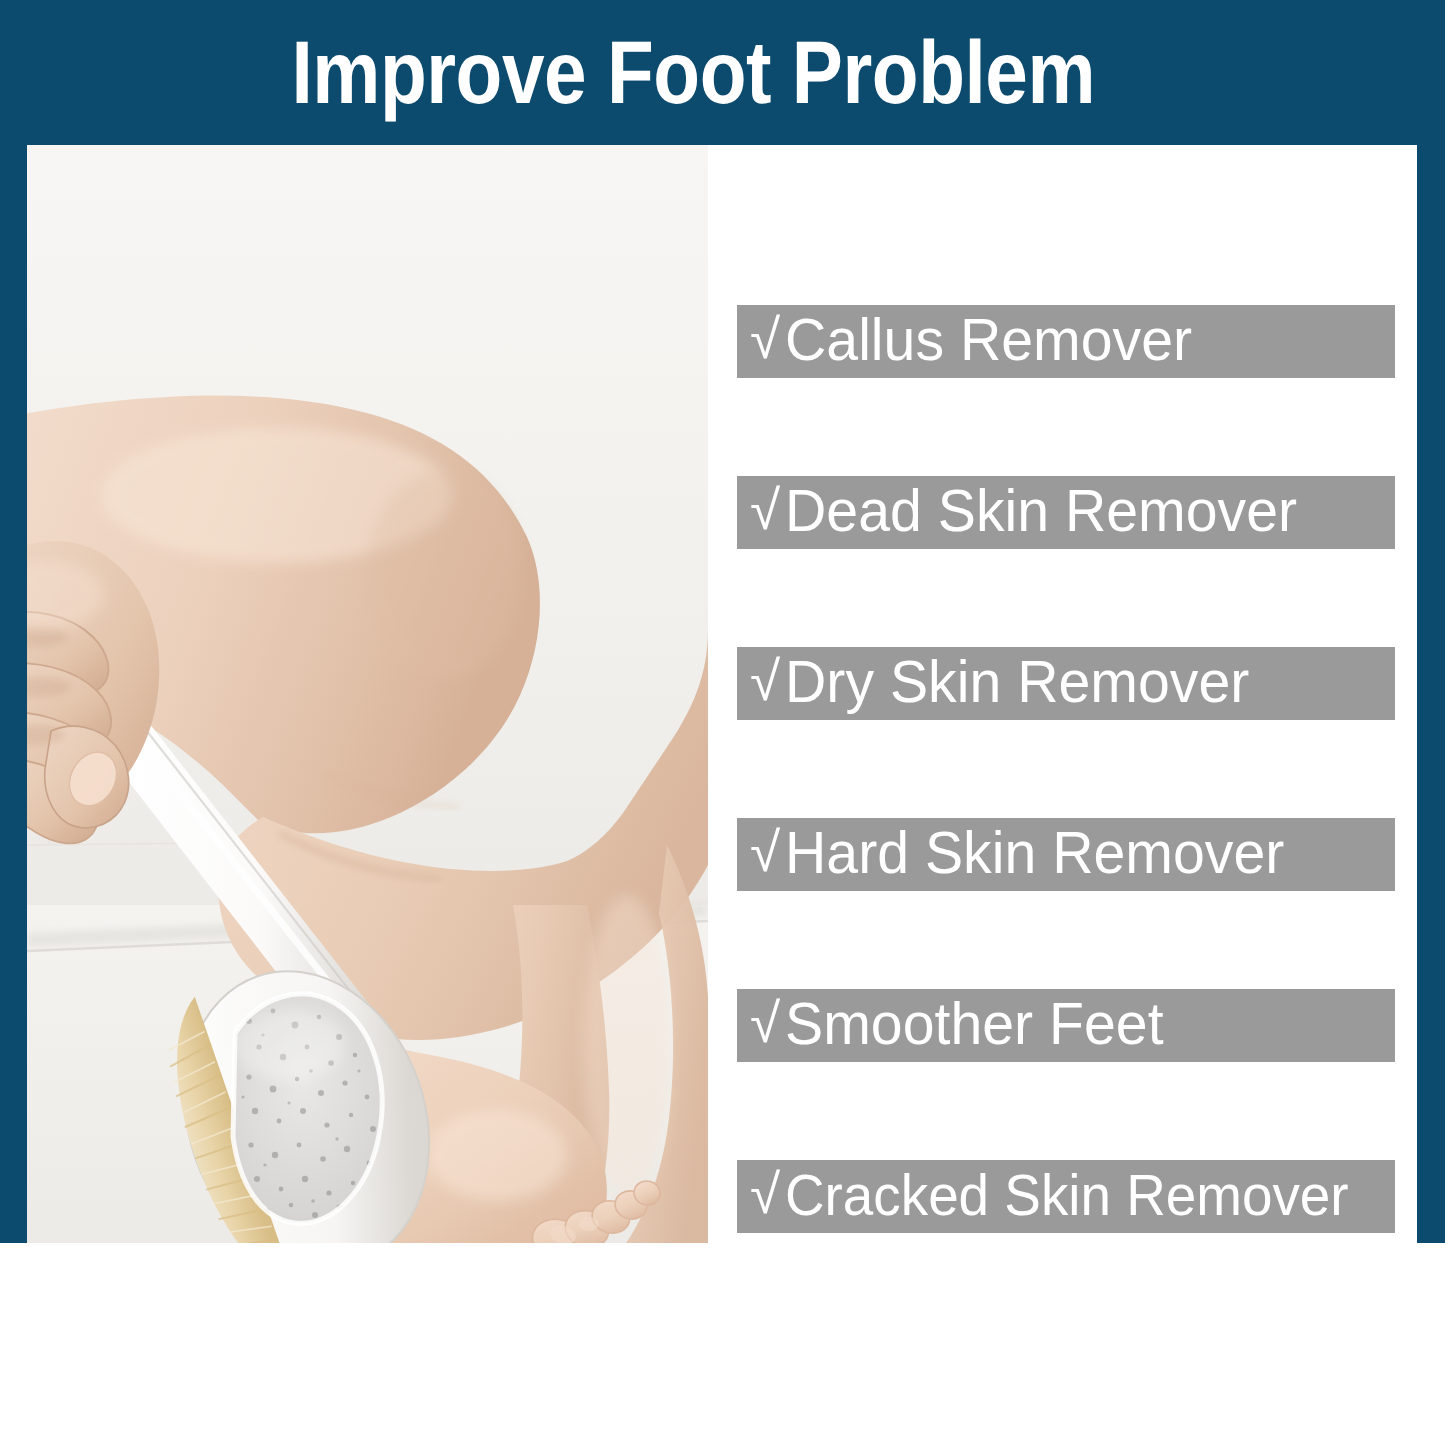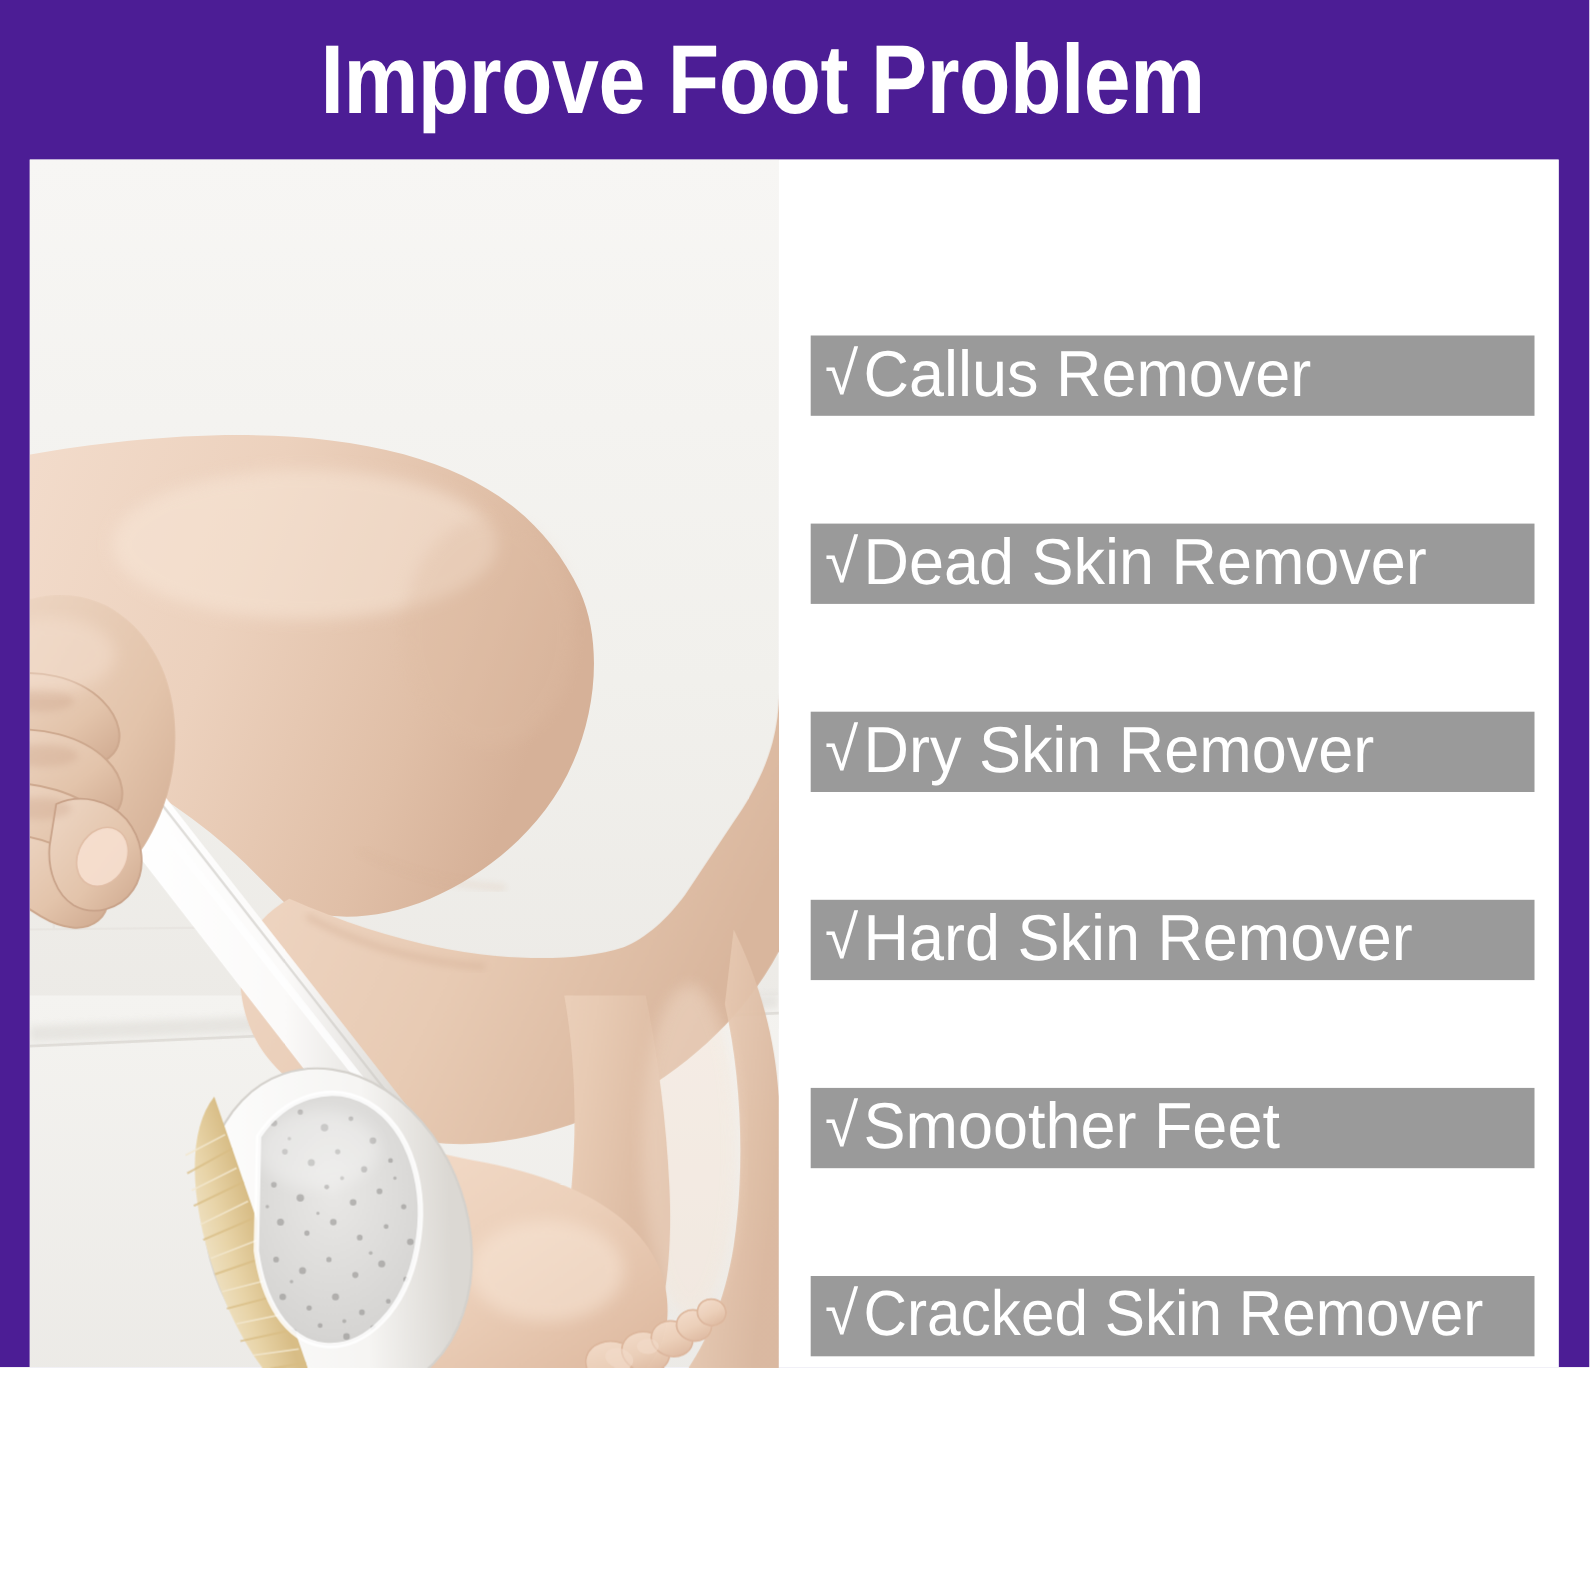--- a/index.html
+++ b/index.html
@@ -4,21 +4,21 @@
 <style>
   html, body {
     margin: 0;
     padding: 0;
     background: #ffffff;
   }
   #infographic {
     position: relative;
     width: 1445px;
     height: 1243px;
-    background: #4c1d95;
+    background: #0c4a6e;
     overflow: hidden;
     font-family: "Liberation Sans", sans-serif;
     text-align: right;
   }
 
   
   .title-bar {
     position: absolute;
     left: 0;
     top: 0;

